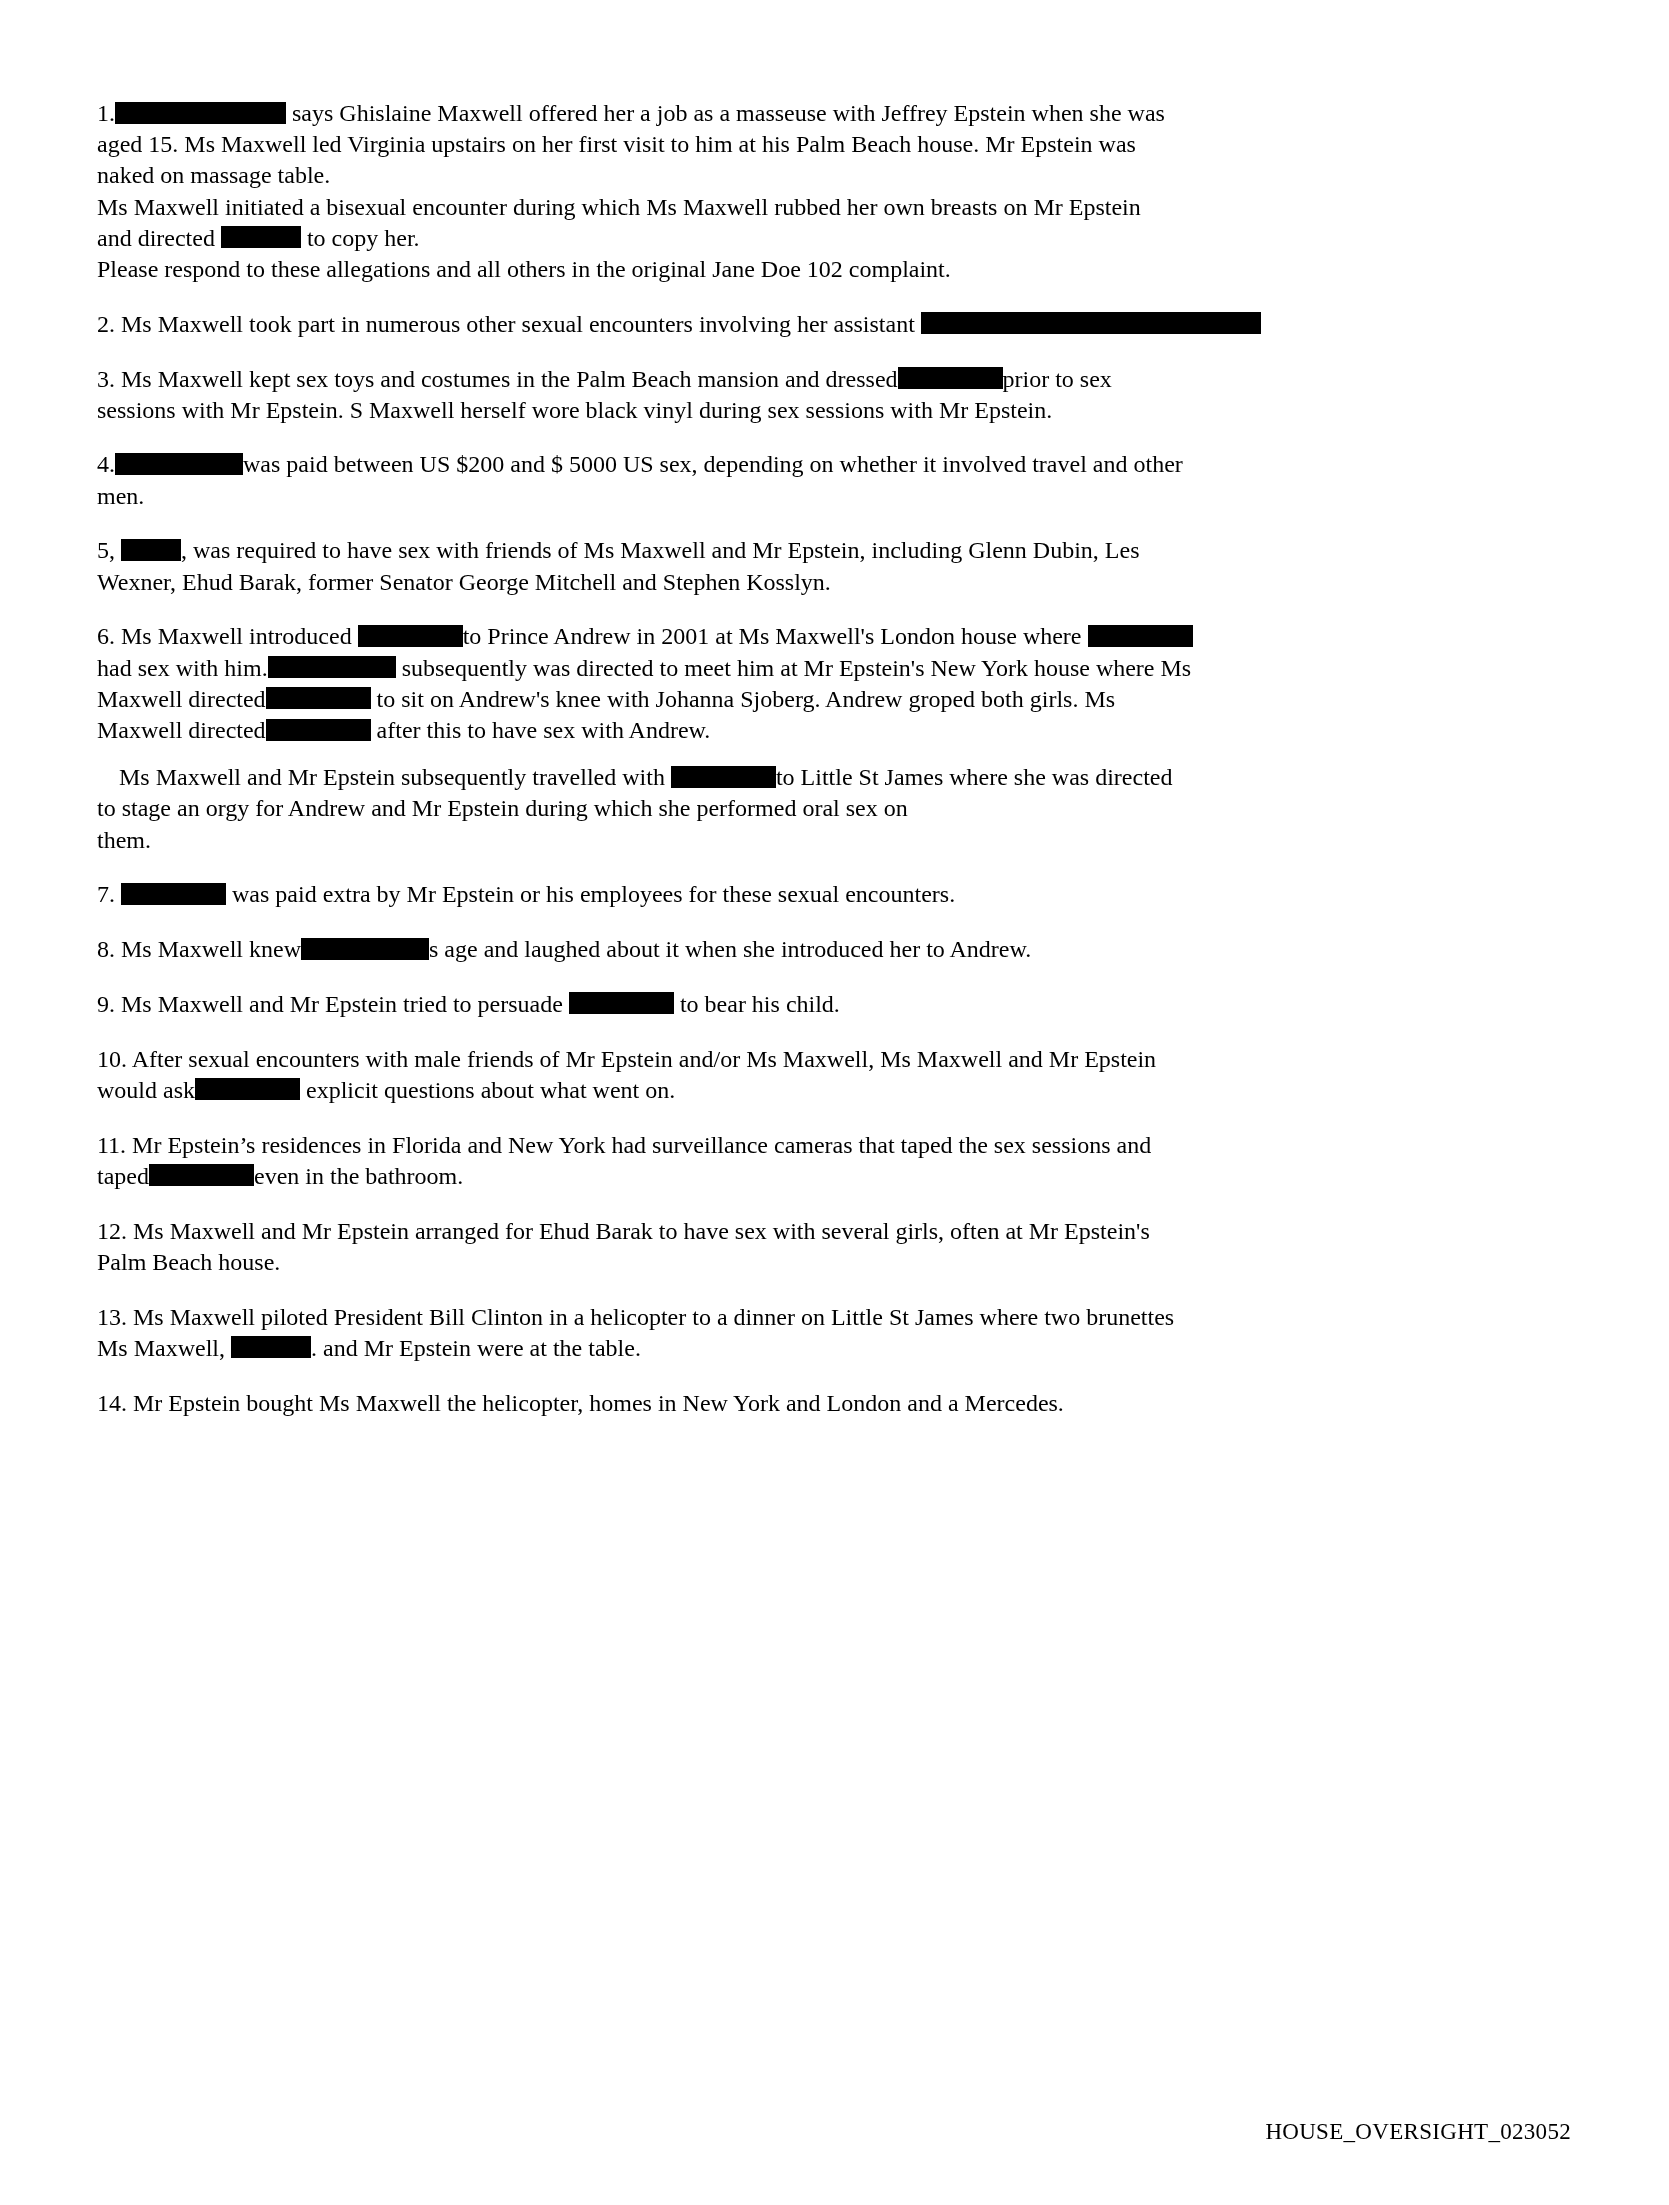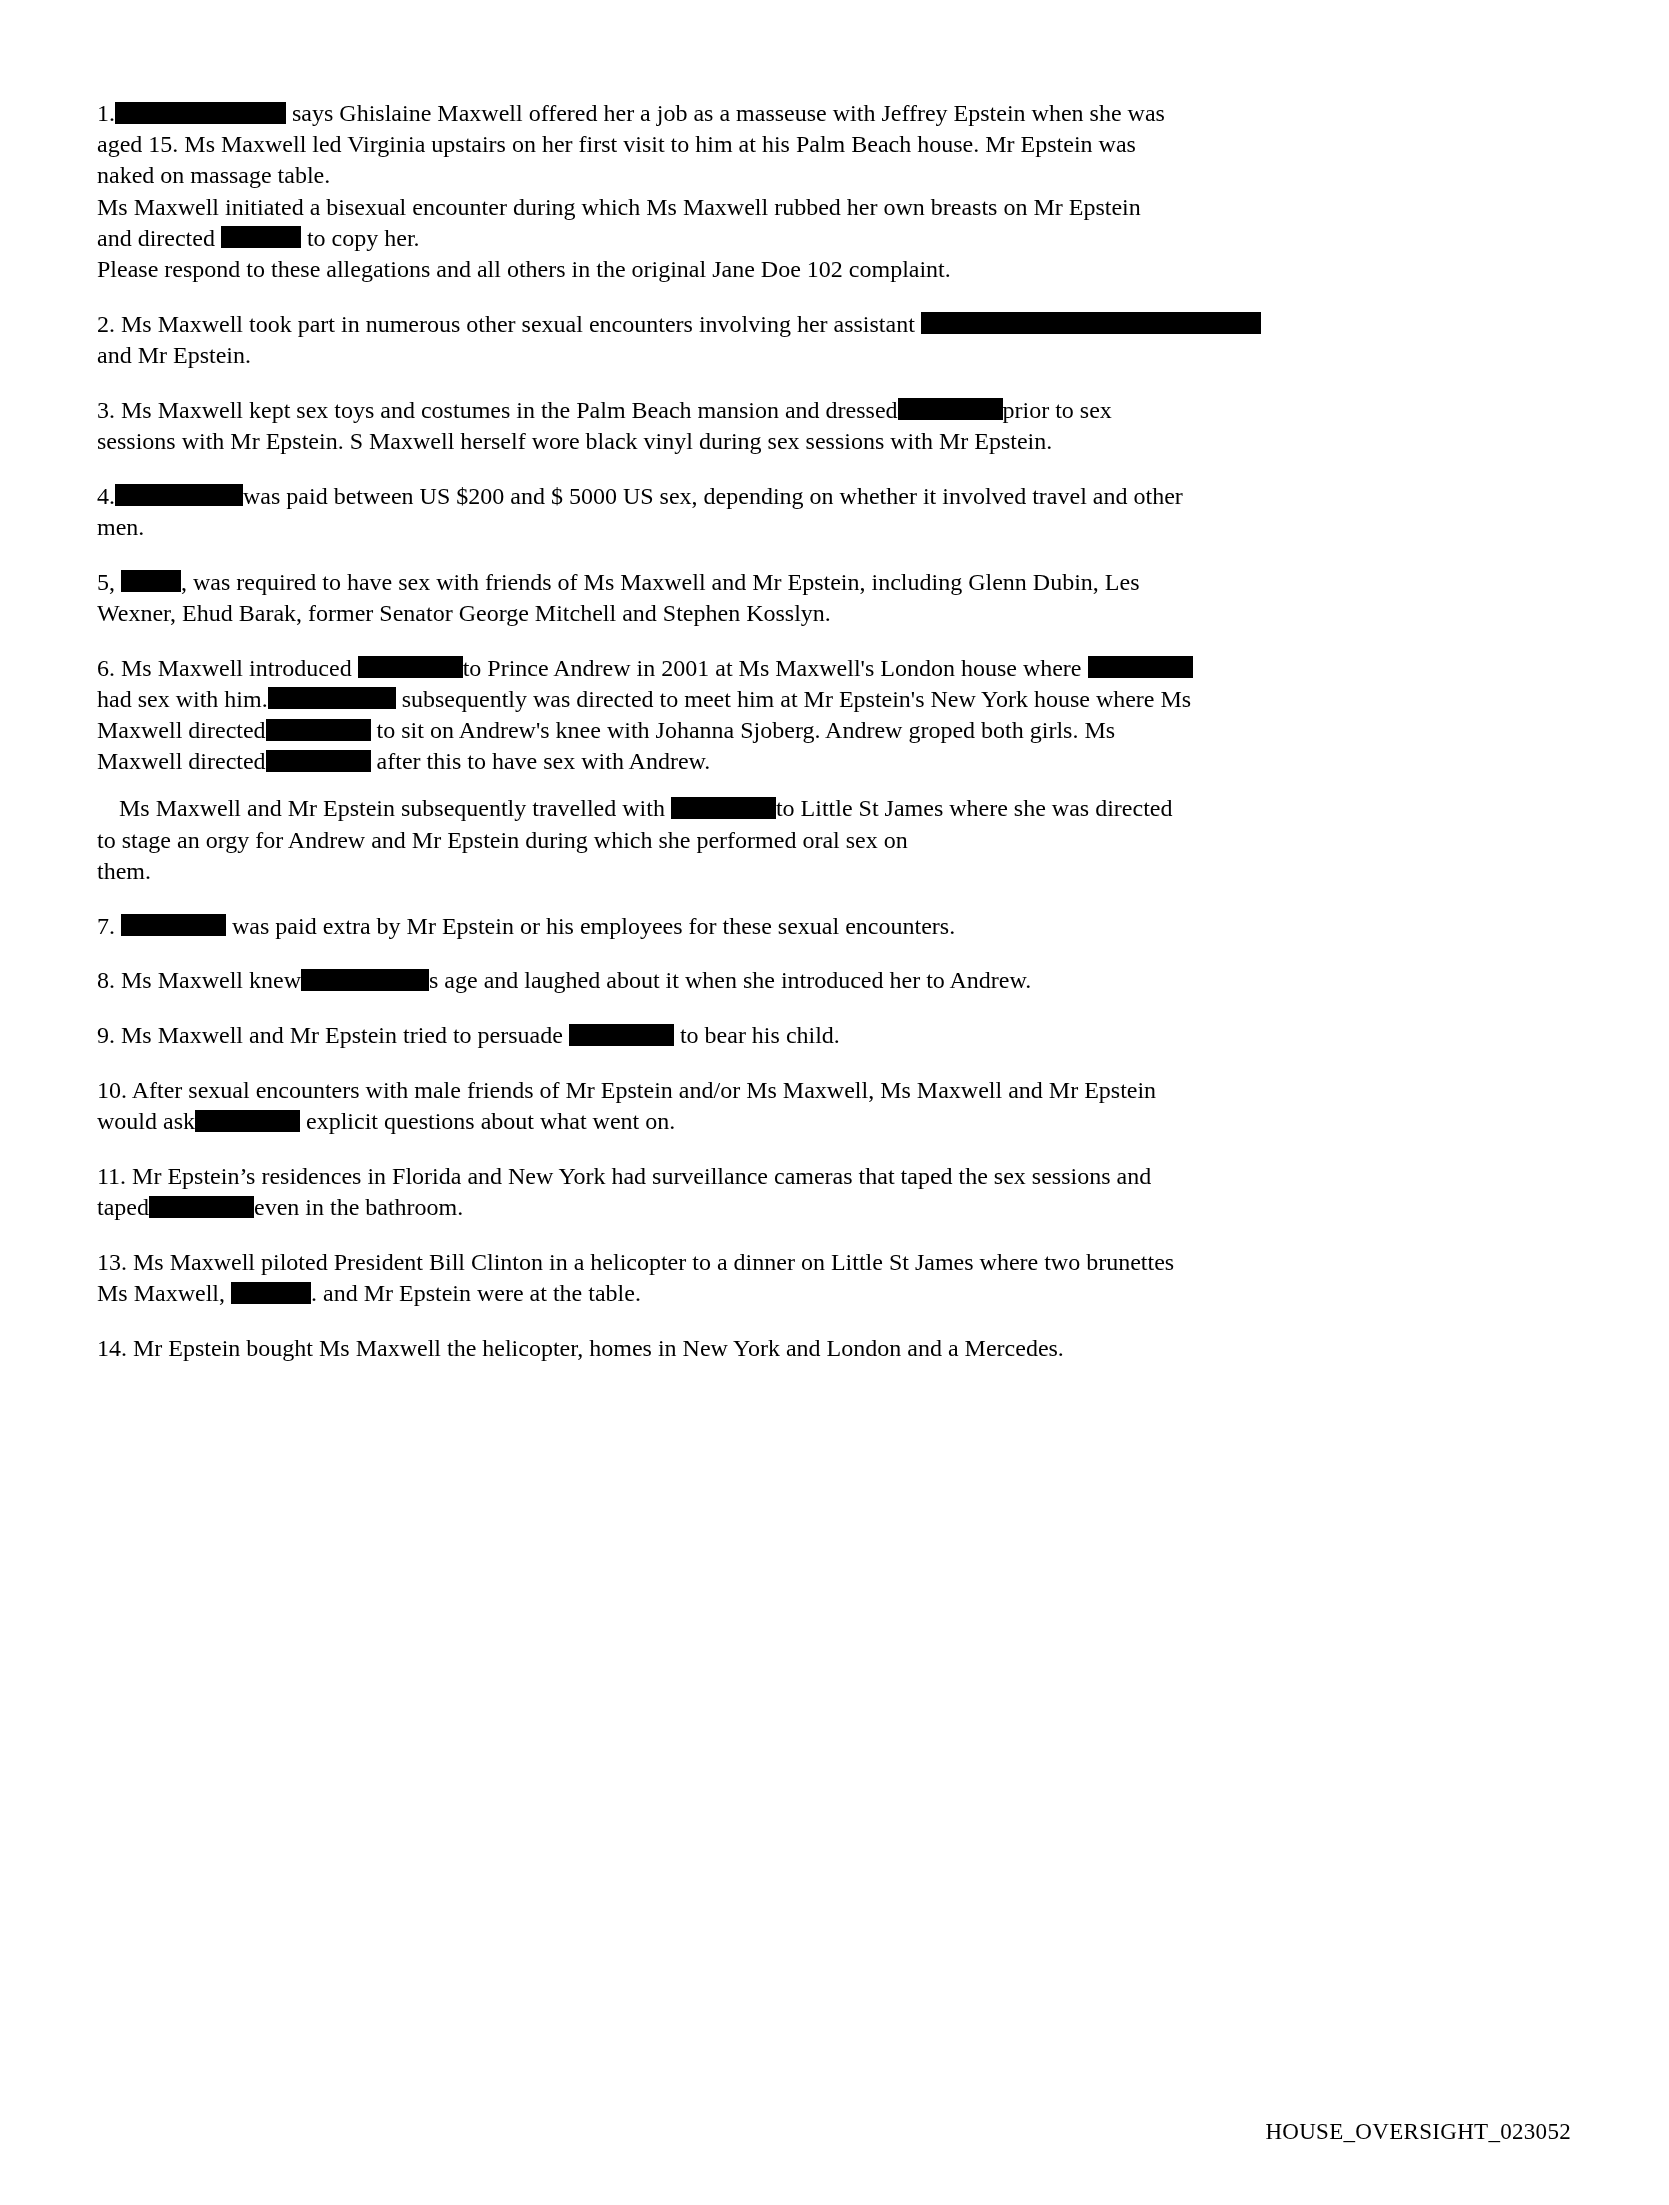--- a/index.html
+++ b/index.html
@@ -72,21 +72,20 @@
       <p><span>1.</span><span class="redact r-xl"></span><span> says Ghislaine Maxwell offered her a job as a masseuse with Jeffrey Epstein when she was</span></p>
       <p><span>aged 15.  Ms Maxwell led Virginia  upstairs on her first visit to him at his Palm Beach house. Mr Epstein was</span></p>
       <p><span>naked on massage table.</span></p>
       <p><span>Ms Maxwell initiated a bisexual encounter during which Ms Maxwell rubbed her own breasts on Mr Epstein</span></p>
       <p><span>and directed </span><span class="redact r-s"></span><span>  to copy her.</span></p>
       <p><span>Please respond to these allegations and all others in the original Jane Doe 102 complaint.</span></p>
     </div>
 
     <div class="para">
       <p><span>2.  Ms Maxwell took part in numerous other sexual encounters involving her assistant </span><span class="redact r-xxl"></span></p>
-      <p><span>and Mr Epstein.</span></p>
     </div>
 
     <div class="para">
       <p><span>3.  Ms Maxwell kept sex toys and costumes in the Palm Beach mansion and dressed</span><span class="redact r-m"></span><span>prior to sex</span></p>
       <p><span>sessions with Mr Epstein. S Maxwell herself wore black vinyl during sex sessions with Mr Epstein.</span></p>
     </div>
 
     <div class="para">
       <p><span>4.</span><span class="redact r-l"></span><span>was paid between US $200 and $ 5000 US sex, depending on whether it involved travel and other</span></p>
       <p><span>men.</span></p>
@@ -122,20 +121,24 @@
     <div class="para">
       <p><span>10.  After sexual encounters with male friends of Mr Epstein and/or Ms Maxwell, Ms Maxwell and Mr Epstein</span></p>
       <p><span>would ask</span><span class="redact r-m"></span><span>  explicit questions about what went on.</span></p>
     </div>
 
     <div class="para">
       <p><span>11.  Mr Epstein’s residences in Florida and New York had surveillance cameras that taped the sex sessions and</span></p>
       <p><span>taped</span><span class="redact r-m"></span><span>even in the bathroom.</span></p>
     </div>
 
+    <div class="para">
+      <p><span>12. Ms Maxwell and Mr Epstein arranged for Ehud Barak to have sex with several girls, often at Mr Epstein's</span></p>
+      <p><span>Palm Beach house.</span></p>
+    </div>
 
     <div class="para">
       <p><span>13. Ms Maxwell piloted President Bill Clinton in a helicopter to a dinner on Little St James where two brunettes</span></p>
       <p><span>Ms Maxwell,  </span><span class="redact r-s"></span><span>.   and Mr Epstein were at the table.</span></p>
     </div>
 
     <div class="para">
       <p><span>14. Mr Epstein bought Ms Maxwell the helicopter, homes in New York and London and a Mercedes.</span></p>
     </div>
 

